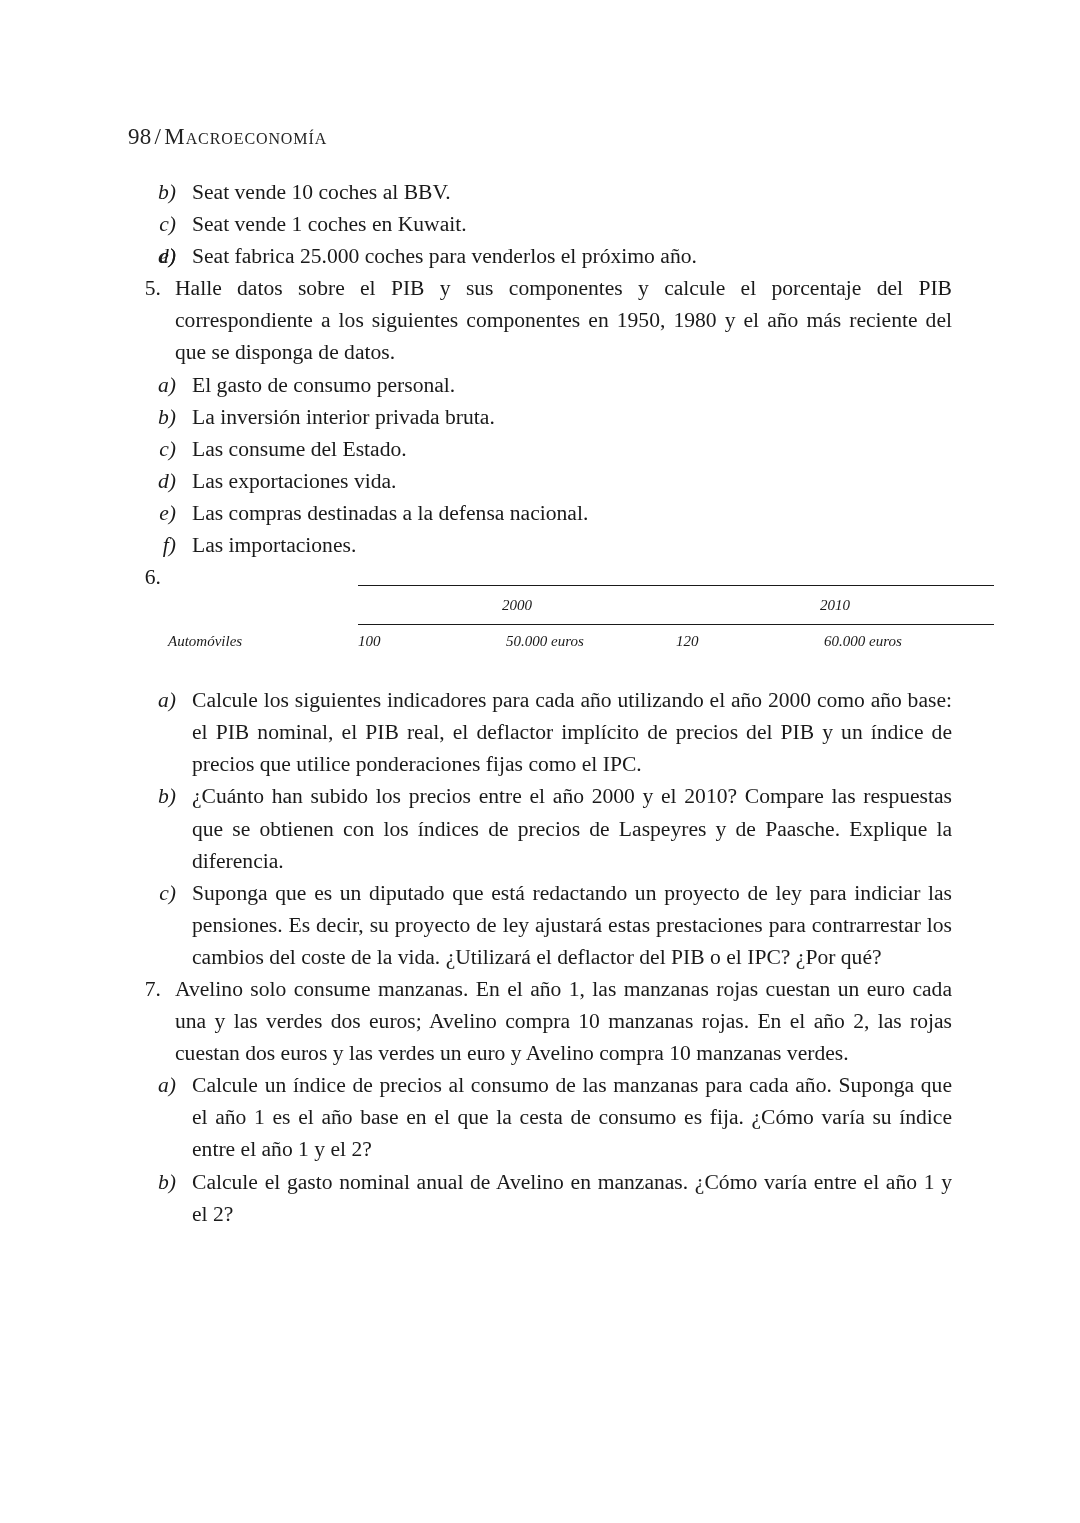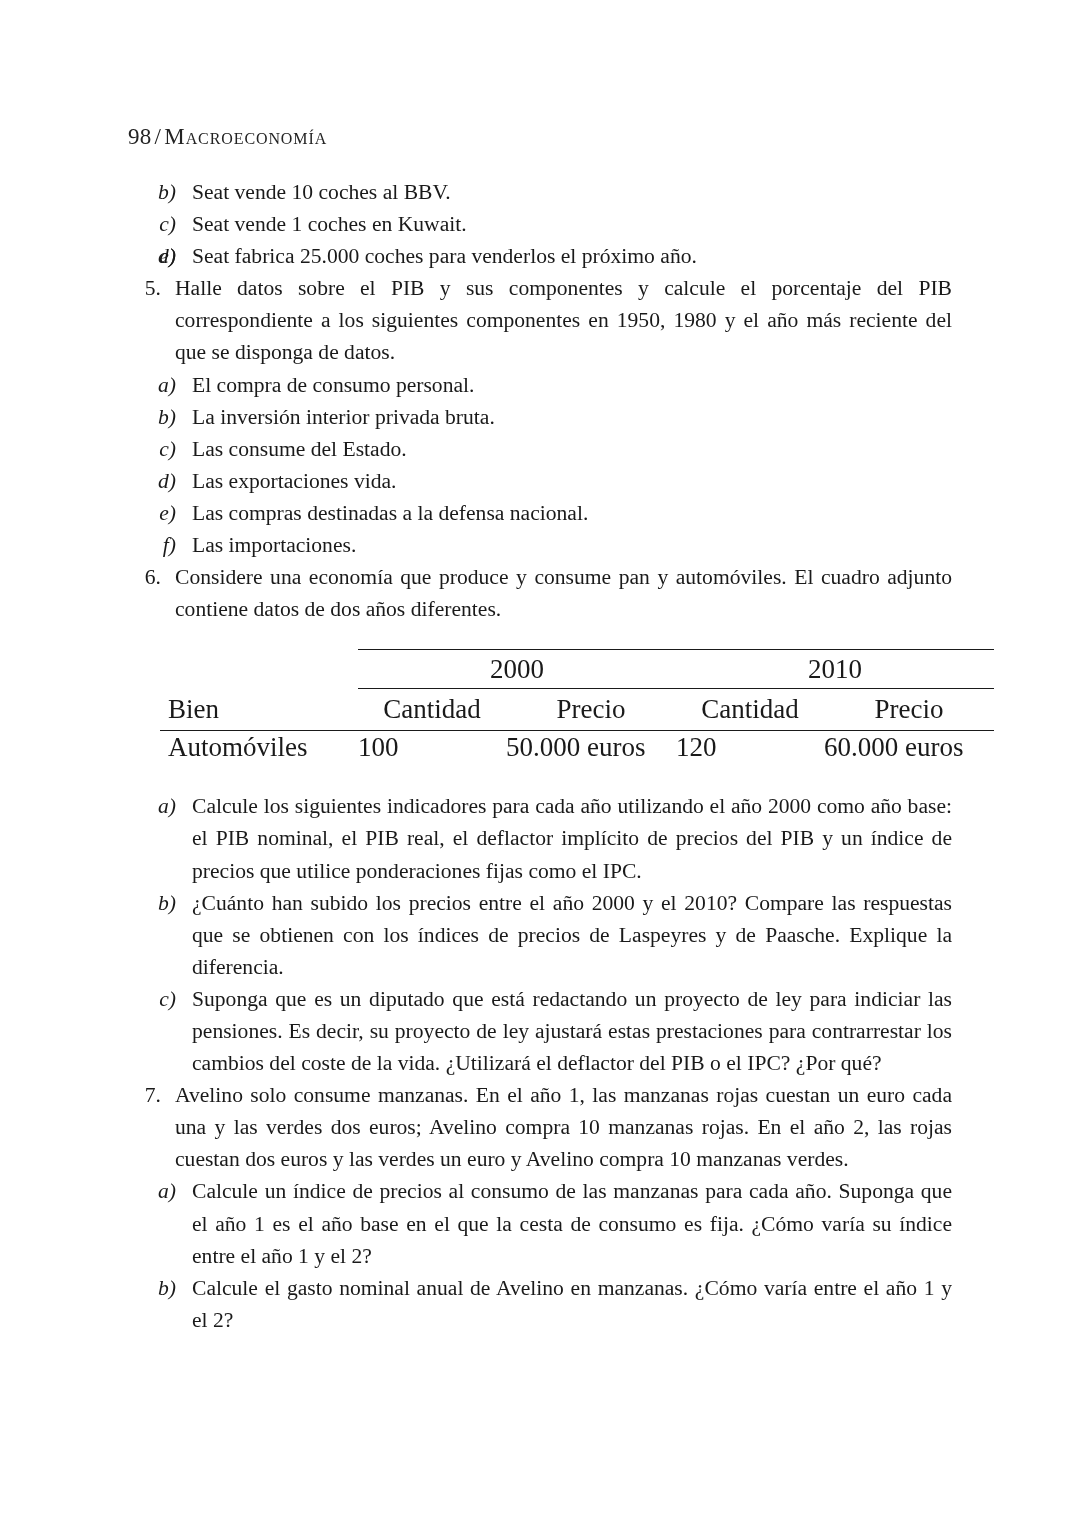--- a/index.html
+++ b/index.html
@@ -92,22 +92,23 @@
 
   
   .table-wrap {
     margin-top: 24px;
     margin-bottom: 26px;
     padding-left: 32px;
   }
   table.data {
     border-collapse: collapse;
     width: 792px;
-    font-size: 27px;
+    font-size: 15px;
     table-layout: fixed;
+    font-style: italic;
   }
   table.data td, table.data th {
     font-weight: normal;
     padding: 0;
     vertical-align: middle;
   }
   .col-bien   { width: 198px; }
   .col-q1     { width: 148px; }
   .col-p1     { width: 170px; }
   .col-q2     { width: 148px; }
@@ -140,50 +141,43 @@
   </div>
 
   <div class="content">
 
     <div id="list-before-table">
         <div class="subitem noj"><span class="marker">b)</span><span>Seat vende 10 coches al BBV.</span></div>
         <div class="subitem noj"><span class="marker">c)</span><span>Seat vende 1 coches en Kuwait.</span></div>
         <div class="subitem noj"><span class="marker">d)</span></div>
         <div class="subitem noj"><span class="marker">e)</span><span>Seat fabrica 25.000 coches para venderlos el próximo año.</span></div>
         <div class="item"><span class="marker">5.</span><span>Halle datos sobre el PIB y sus componentes y calcule el porcentaje del PIB correspondiente a los siguientes componentes en 1950, 1980 y el año más reciente del que se disponga de datos.</span></div>
-        <div class="subitem noj"><span class="marker">a)</span><span>El compra de consumo personal.</span></div>
+        <div class="subitem noj"><span class="marker">a)</span><span>El gasto de consumo personal.</span></div>
         <div class="subitem noj"><span class="marker">b)</span><span>La inversión interior privada bruta.</span></div>
         <div class="subitem noj"><span class="marker">c)</span><span>Las consume del Estado.</span></div>
         <div class="subitem noj"><span class="marker">d)</span><span>Las exportaciones vida.</span></div>
         <div class="subitem noj"><span class="marker">e)</span><span>Las compras destinadas a la defensa nacional.</span></div>
         <div class="subitem noj"><span class="marker">f)</span><span>Las importaciones.</span></div>
-        <div class="item"><span class="marker">6.</span><span>Considere una economía que produce y consume pan y automóviles. El cuadro adjunto contiene datos de dos años diferentes.</span></div>
+        <div class="item"><span class="marker">6.</span></div>
       </div>
 
     <div class="table-wrap">
       <table class="data">
         <colgroup>
           <col class="col-bien">
           <col class="col-q1">
           <col class="col-p1">
           <col class="col-q2">
           <col class="col-p2">
         </colgroup>
         <tbody>
           <tr class="r-yeargroup">
             <td class="blank"></td>
             <td class="yr" colspan="2">2000</td>
             <td class="yr" colspan="2">2010</td>
-          </tr>
-          <tr class="r-colhead rule-under-head">
-            <td class="left">Bien</td>
-            <td>Cantidad</td>
-            <td>Precio</td>
-            <td>Cantidad</td>
-            <td>Precio</td>
           </tr>
           <tr class="r-body pad-top-first">
             <td class="left">Automóviles</td>
             <td>100</td>
             <td>50.000 euros</td>
             <td>120</td>
             <td>60.000 euros</td>
           </tr>
         </tbody>
       </table>

